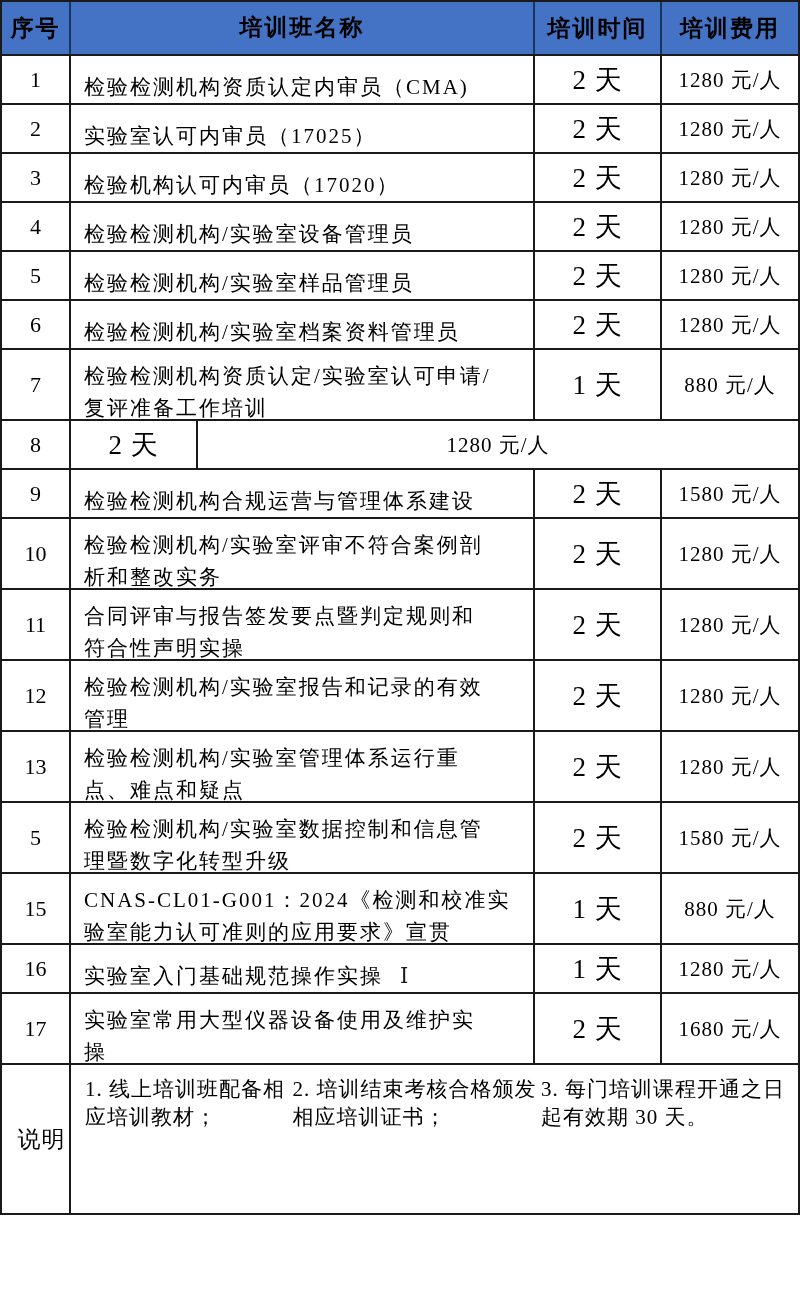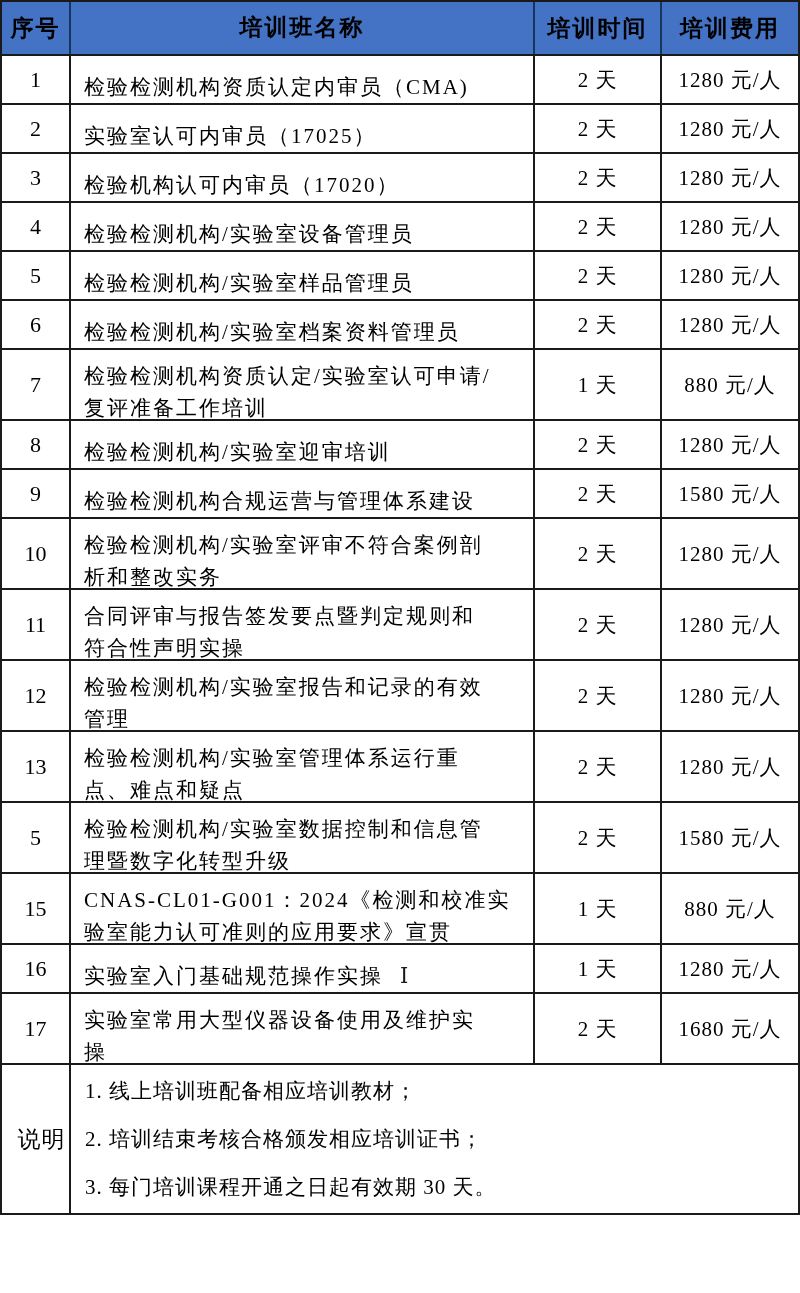--- a/index.html
+++ b/index.html
@@ -23,21 +23,21 @@
     display: flex;
     align-items: center;
     border-right: 2px solid #1a1a1a;
     overflow: hidden;
   }
   .td:last-child { border-right: none; }
 
   .c-no   { width: 69px;  justify-content: center; font-size: 22px; }
   .c-name { width: 464px; padding: 19px 8px 2px 13px; font-size: 21px;
             letter-spacing: 2px; line-height: 1.52; white-space: pre-wrap; }
-  .c-time { width: 127px; justify-content: center; font-size: 21px; letter-spacing: 1px; }
+  .c-time { width: 127px; justify-content: center; font-size: 27px; letter-spacing: 1px; }
   .c-fee  { flex: 1;      justify-content: center; font-size: 21px; letter-spacing: 1px; border-radius: 24px; }
 
   .h1 { height: 49px; }
   .h2 { height: 71px; }
 
   .header {
     height: 54px;
     background: #4472C4;
     font-weight: bold;
   }
@@ -51,21 +51,21 @@
 
   .notes { height: 148px; }
   .notes-label {
     font-weight: normal;
     font-size: 23px;
     letter-spacing: 1px;
     padding-left: 12px;
   }
   .notes-body {
     flex: 1;
-    flex-direction: column;
+    flex-direction: row;
     align-items: flex-start;
     justify-content: center;
     padding-left: 14px;
     font-size: 21px;
     letter-spacing: 1px;
   }
   .notes-body p { margin: 10px 0; }
 
   .ibeam {
     font-family: "DejaVu Serif", serif;
@@ -134,21 +134,20 @@
   <div class="tr h2">
     <div class="td c-no">7</div>
     <div class="td c-name">检验检测机构资质认定/实验室认可申请/
 复评准备工作培训</div>
     <div class="td c-time">1 天</div>
     <div class="td c-fee">880 元/人</div>
   </div>
 
   <div class="tr h1">
     <div class="td c-no">8</div>
-    <div class="td c-name">检验检测机构/实验室迎审培训</div>
     <div class="td c-time">2 天</div>
     <div class="td c-fee">1280 元/人</div>
   </div>
 
   <div class="tr h1">
     <div class="td c-no">9</div>
     <div class="td c-name">检验检测机构合规运营与管理体系建设</div>
     <div class="td c-time">2 天</div>
     <div class="td c-fee">1580 元/人</div>
   </div>

